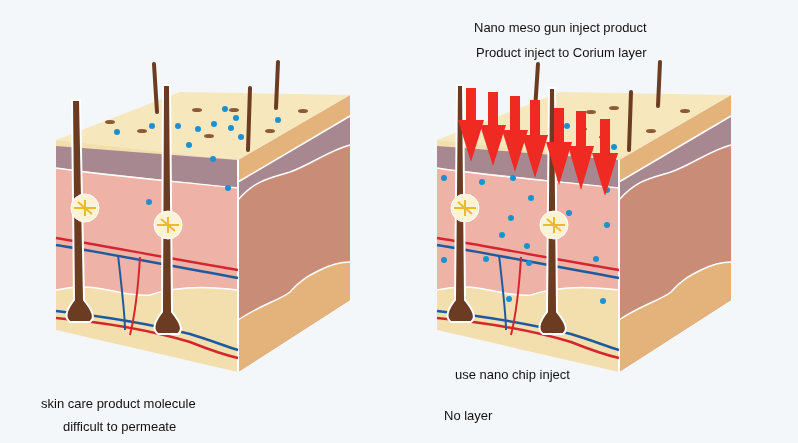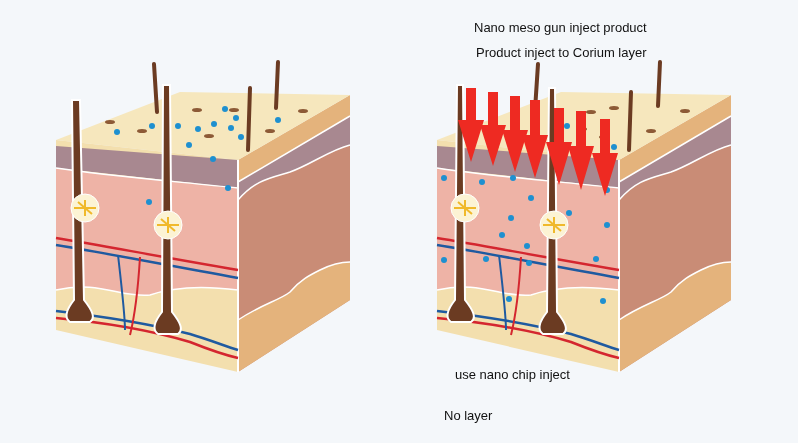--- a/index.html
+++ b/index.html
@@ -83,20 +83,22 @@
       <circle cx="231" cy="128" r="3"></circle>
       <circle cx="241" cy="137" r="3"></circle>
       <circle cx="278" cy="120" r="3"></circle>
       <circle cx="189" cy="145" r="3"></circle>
       <circle cx="213" cy="159" r="3"></circle>
       <circle cx="228" cy="188" r="3"></circle>
       <circle cx="149" cy="202" r="3"></circle>
     </g>
   </svg>
 
+  <div class="caption" style="left:41px;top:396px;">skin care product molecule</div>
+  <div class="caption" style="left:63px;top:419px;">difficult to permeate</div>
 </div>
 
 <div class="panel right">
   <div class="caption" style="left:77px;top:45px;">Product inject to Corium layer</div>
   <div class="caption" style="left:75px;top:20px;">Nano meso gun inject product</div>
 
   <svg class="skin" width="399" height="443" viewBox="0 0 399 443">
 
     <path d="M220 180 L332 113 L332 300 L220 372 Z" fill="#c98c76"></path>
     <path d="M220 160 L332 95 L332 116 L220 182 Z" fill="#e4b37c"></path>

